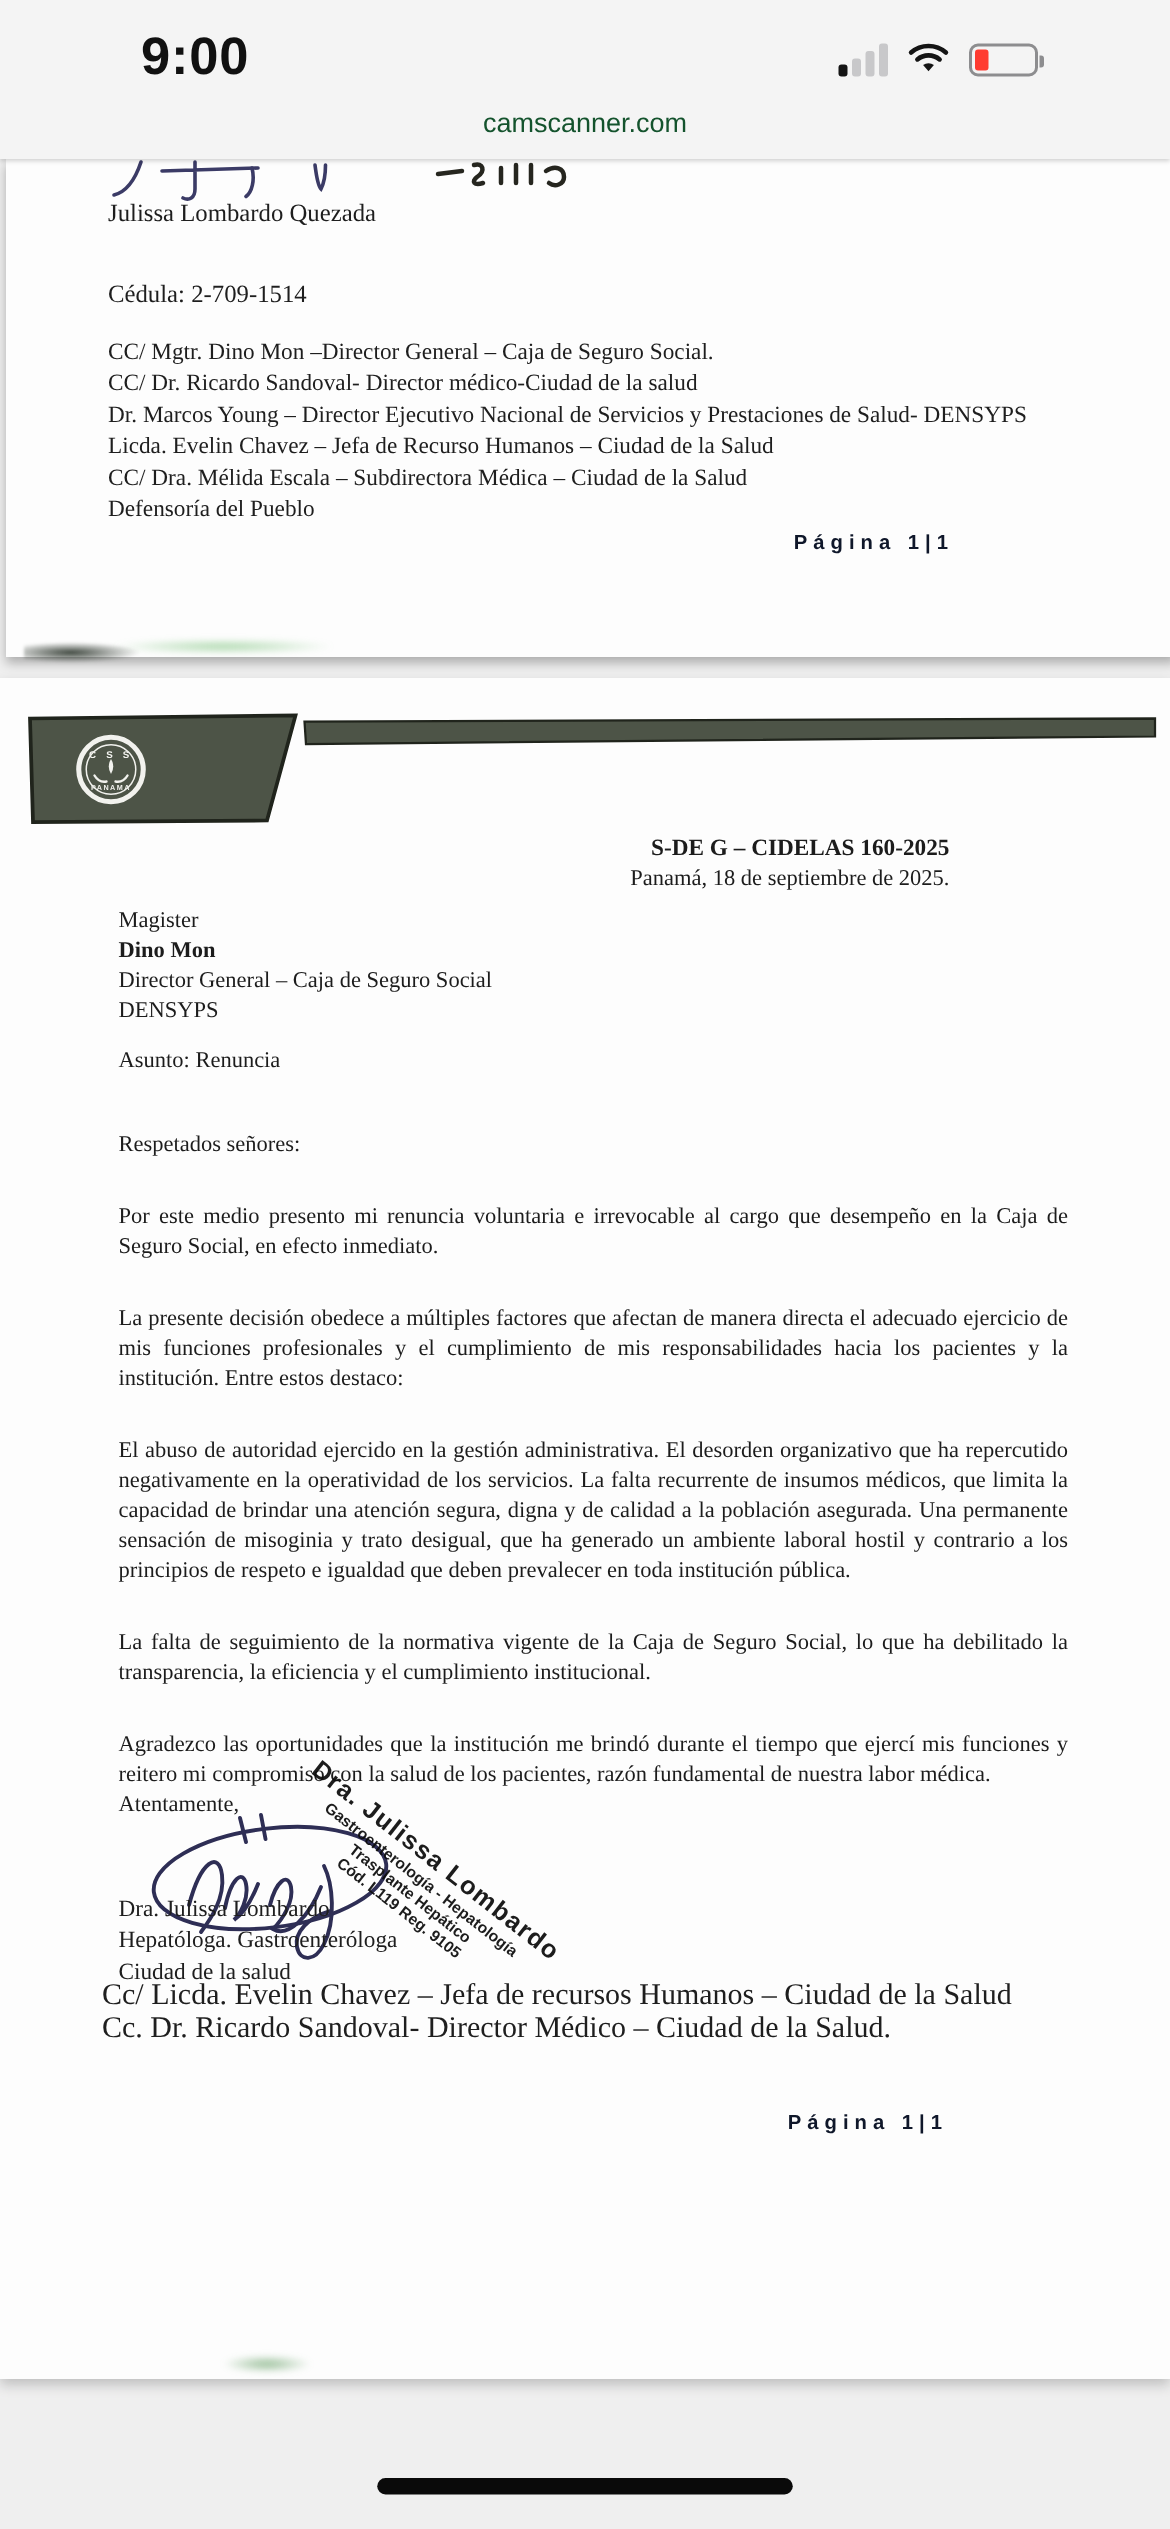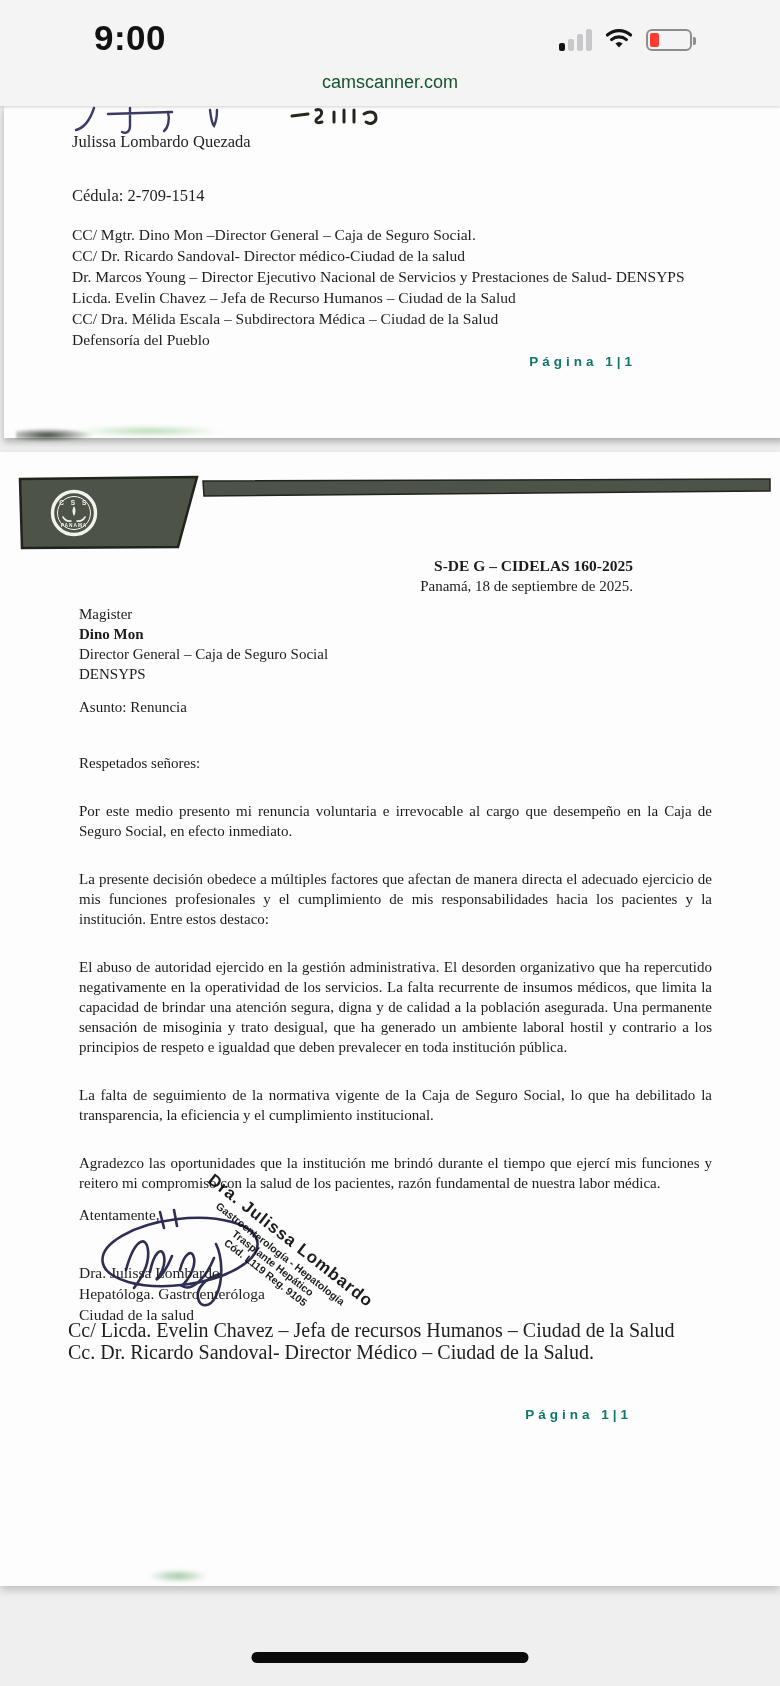--- a/index.html
+++ b/index.html
@@ -38,21 +38,21 @@
     position:absolute; left:4px; top:106px; width:780px; height:332px;
     background:#fdfdfd; z-index:5;
     box-shadow:0 4px 7px rgba(0,0,0,0.28);
   }
   .p1-name { position:absolute; left:68px; top:26px; font-size:16.5px; white-space:nowrap; }
   .p1-cedula { position:absolute; left:68px; top:80px; font-size:16.5px; white-space:nowrap; }
   .p1-cc { position:absolute; left:68px; top:118px; font-size:15.5px; line-height:21px; }
   .p1-cc div { white-space:nowrap; }
   .pagenum {
     font-family:"Liberation Sans", sans-serif;
-    font-size:13.5px; font-weight:600; letter-spacing:4px; color:#0f766e;
+    font-size:13.5px; font-weight:600; letter-spacing:4px; color:#0f172a;
     white-space:nowrap;
   }
   .p1-pagenum { position:absolute; right:148px; top:248px; }
   .smudge-dark {
     position:absolute; left:12px; bottom:-4px; width:78px; height:14px;
     background:radial-gradient(ellipse at 40% 50%, rgba(30,40,30,0.85), rgba(30,40,30,0) 70%);
     filter:blur(1px);
   }
   .smudge-green {
     position:absolute; left:70px; bottom:2px; width:150px; height:10px;
@@ -69,21 +69,21 @@
   .banner-svg { position:absolute; left:0; top:23px; }
 
   .letter-body { position:absolute; left:79px; top:104px; width:633px; font-size:15px; line-height:20px; color:#1c1c1c; }
   .refblock { text-align:right; margin-right:79px; }
   .ref1 { font-weight:bold; font-size:15.5px; }
   .recipient { margin-top:8px; }
   .recipient .bold { font-weight:bold; }
   .asunto { margin-top:13px; }
   .salutation { margin-top:36px; }
   .para { margin-top:28px; text-align:justify; }
-  .closing { margin-top:12px; }
+  .closing { }
 
   .sig2 { position:absolute; left:88px; top:748px; z-index:6; }
   .stamp {
     position:absolute; left:198px; top:704px; width:250px;
     transform:rotate(38deg); transform-origin:0 0;
     text-align:center; color:#0c0c0c; z-index:7;
     font-family:"Liberation Sans", sans-serif;
     opacity:0.93;
   }
   .stamp .s1 { font-size:17px; font-weight:bold; letter-spacing:1px; white-space:nowrap; }

